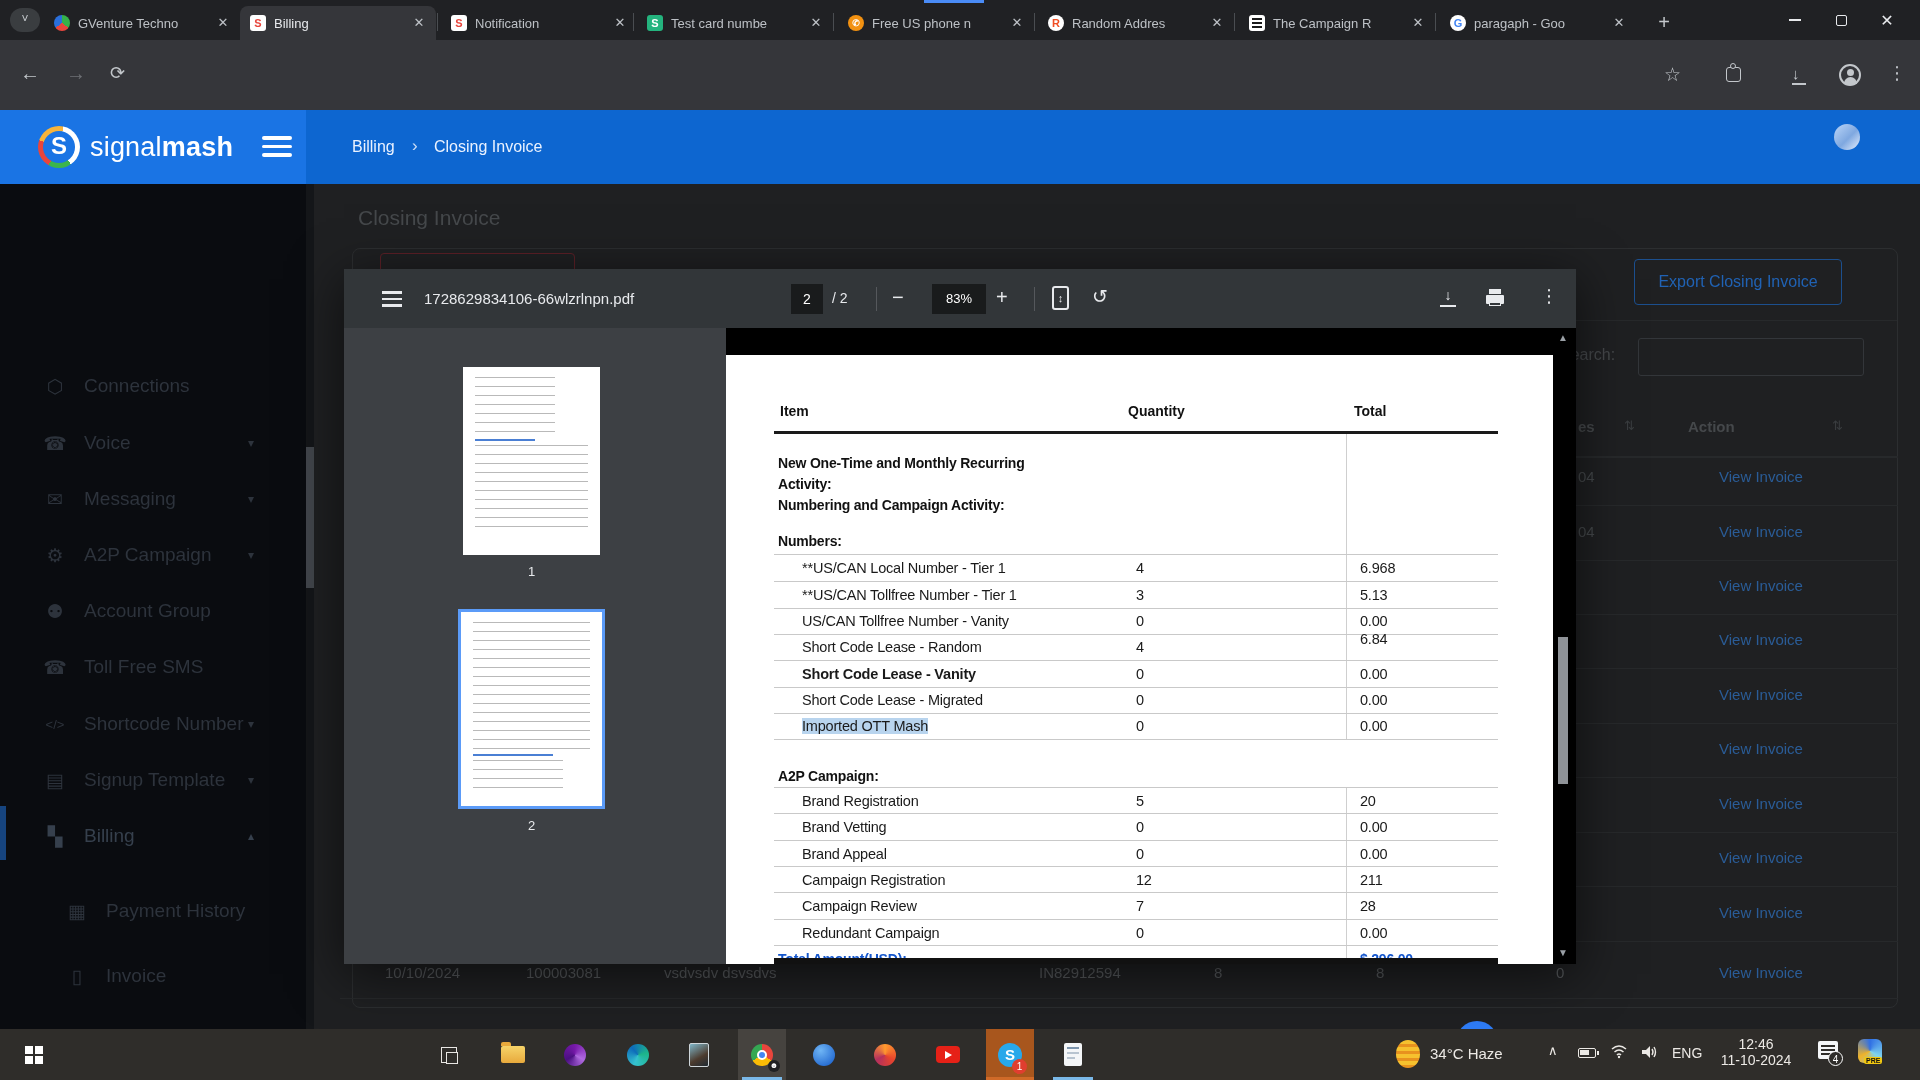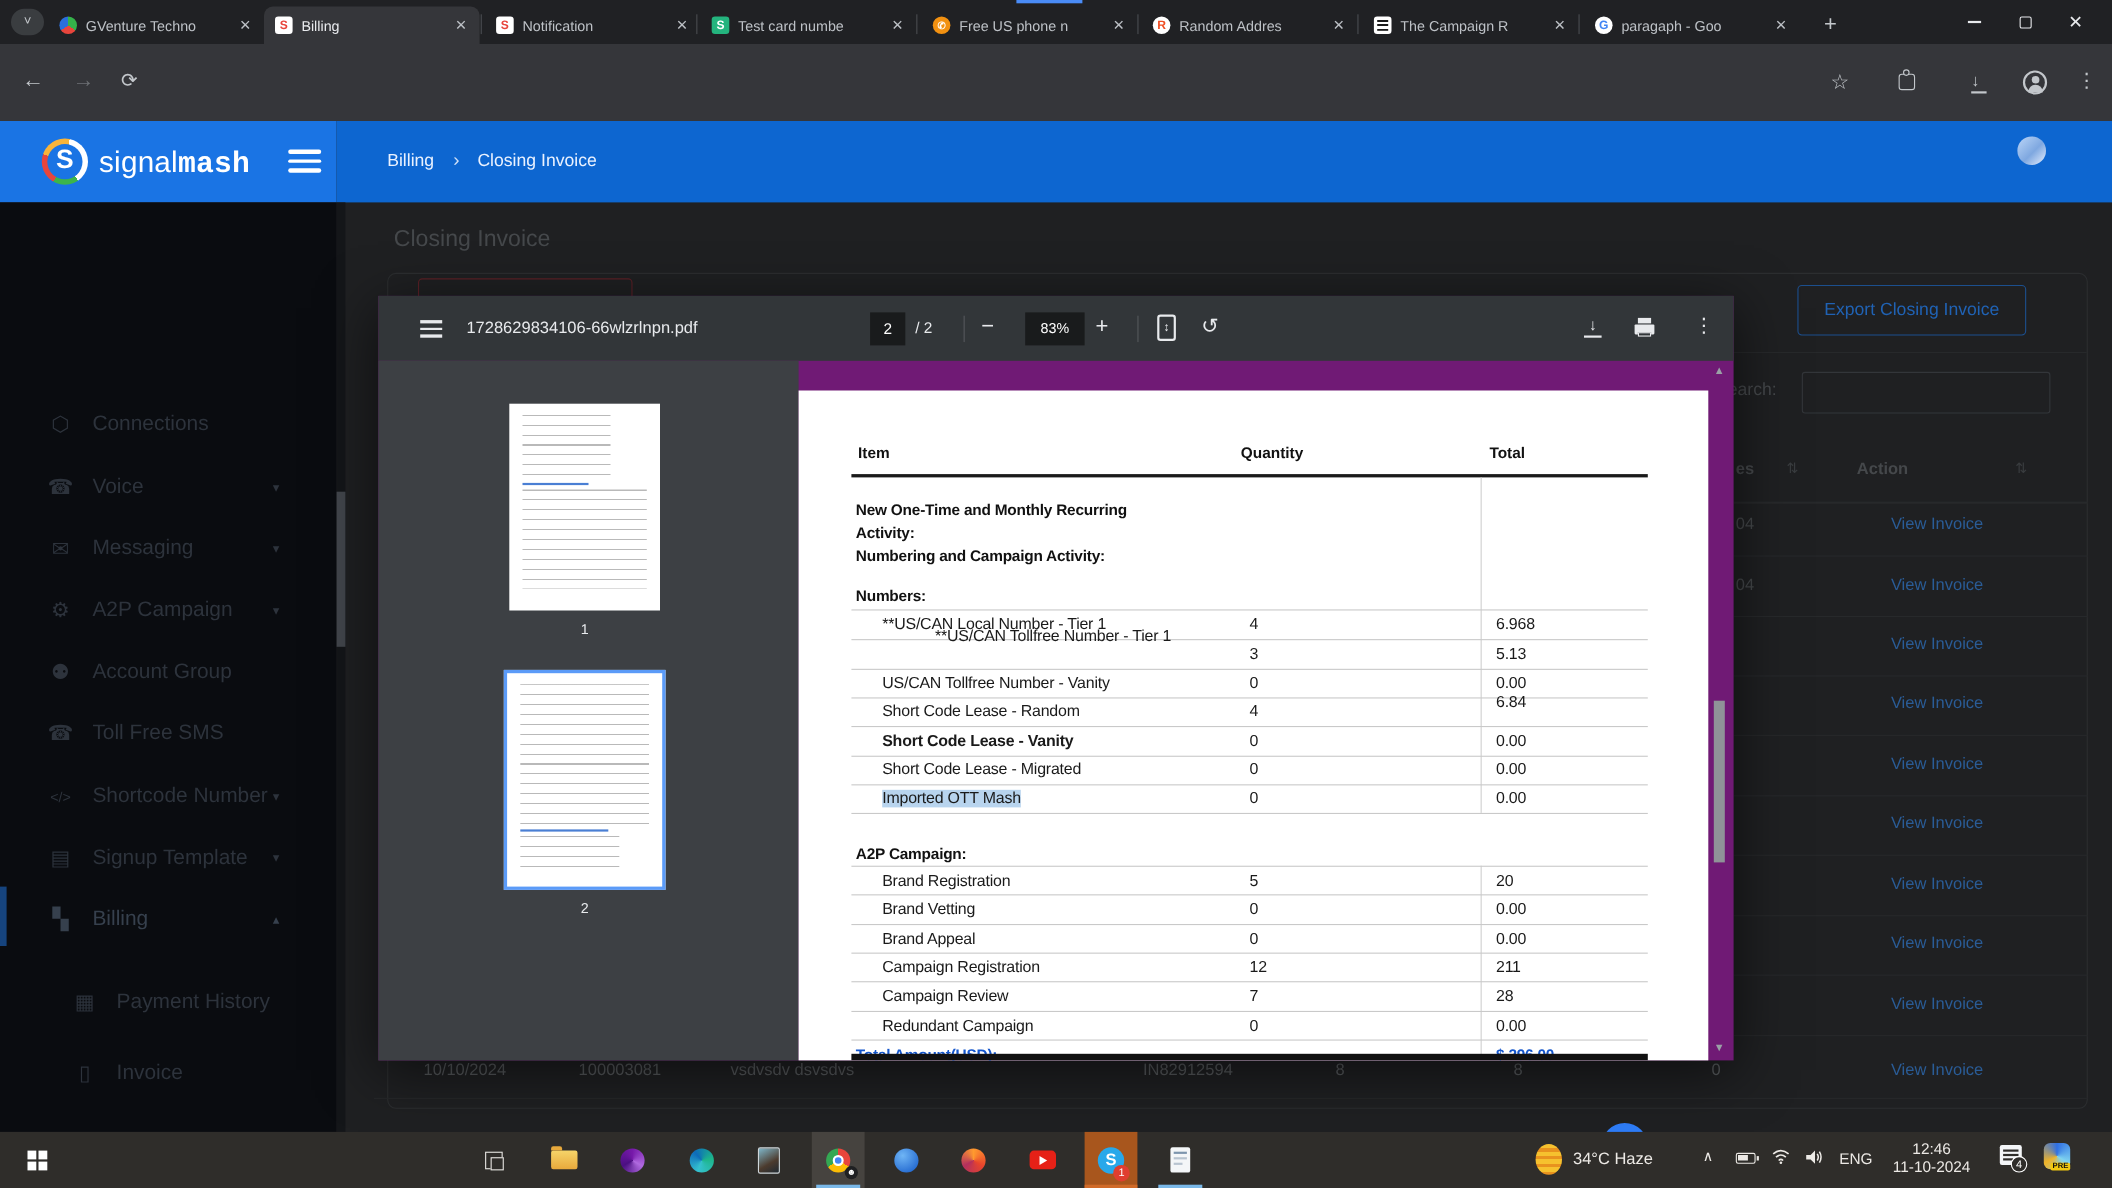--- a/index.html
+++ b/index.html
@@ -35,21 +35,21 @@
   .sitem { left:0; width:306px; height:40px; color:#2d333c; font-size:19px; display:flex; align-items:center; }
   .sitem .ic { width:26px; margin-left:42px; font-size:19px; text-align:center; }
   .sitem .lb { margin-left:16px;text-align:right; }
   .sitem .ch { position:absolute; right:52px; font-size:12px; }
   .subitem .ic { margin-left:64px; }
   
   .dimtext { color:#45484b; }
   .dimlink { color:#2a5c97; }
   .sep { background:#27292b; height:1px; }
   
-  .modal { left:344px; top:269px; width:1232px; height:695px; background:#701a75;
+  .modal { left:344px; top:269px; width:1232px; height:695px; background:#000000;
            box-shadow:0 10px 50px rgba(0,0,0,.6); }
   .pdftb { left:0; top:0; width:1232px; height:59px; background:#323639; color:#e8eaed; }
   .pdfbox { background:#191b1c; color:#fff; text-align:center; }
   .thumbpanel { left:0; top:59px; width:382px; height:636px; background:#3d4044; }
   .page { background:#fff; }
   .pline { background:#c9c9c9; height:1px; }
   .ptxt { color:#1a1a1a; font-size:14.5px; letter-spacing:-.2px; white-space:nowrap; }
   .pbold { font-weight:bold; font-size:14px; color:#111; }
   .sketch { background:repeating-linear-gradient(180deg,#b9b9b9 0 1px,transparent 1px 9px); }
   
@@ -144,21 +144,21 @@
       <span style="position:absolute;left:2.5px;top:11px;width:13px;height:7px;border-radius:7px 7px 0 0;background:#c3c7cb;"></span>
     </div>
     <div class="a" style="left:1888px;top:22px;color:#c3c7cb;font-size:18px;">⋮</div>
   </div>
 
   <div class="a bluebar-l">
     <div class="a" style="left:38px;top:16px;width:42px;height:42px;border-radius:50%;background:conic-gradient(from 210deg,#e8453c 0 22%,#f8b43a 22% 45%,#ffffff 45% 82%,#3cb54a 82% 100%);">
       <span style="position:absolute;left:5px;top:5px;width:32px;height:32px;border-radius:50%;background:#1a74e4;"></span>
       <span style="position:absolute;left:0;top:6px;width:42px;text-align:center;color:#fff;font-size:24px;font-weight:bold;">S</span>
     </div>
-    <div class="a brand" style="left:90px;top:22px;"><span style="font-weight:300;">signal</span><span style="font-weight:800;font-family:Liberation Mono, monospace;">mash</span></div>
+    <div class="a brand" style="left:90px;top:22px;"><span style="font-weight:300;">signal</span><span style="font-weight:800;">mash</span></div>
     <div class="a" style="left:262px;top:26px;">
       <span style="display:block;width:30px;height:3.5px;background:#fff;border-radius:2px;margin-bottom:5px;"></span>
       <span style="display:block;width:30px;height:3.5px;background:#fff;border-radius:2px;margin-bottom:5px;"></span>
       <span style="display:block;width:30px;height:3.5px;background:#fff;border-radius:2px;"></span>
     </div>
   </div>
   <div class="a bluebar-r">
     <span class="a crumb" style="left:46px;top:28px;">Billing</span>
     <span class="a" style="left:106px;top:26px;color:#cfe0f7;font-size:17px;">›</span>
     <span class="a crumb" style="left:128px;top:28px;">Closing Invoice</span>
@@ -331,21 +331,21 @@
       <div class="a ptxt pbold" style="left:52px;top:121px;">Activity:</div>
       <div class="a ptxt pbold" style="left:52px;top:142px;">Numbering and Campaign Activity:</div>
 
       <div class="a ptxt pbold" style="left:52px;top:178px;">Numbers:</div>
       <div class="a pline" style="left:48px;top:199px;width:724px;"></div>
 
       <div class="a ptxt" style="left:76px;top:205px;">**US/CAN Local Number - Tier 1</div>
       <div class="a ptxt" style="left:410px;top:205px;">4</div>
       <div class="a ptxt" style="left:634px;top:205px;">6.968</div>
       <div class="a pline" style="left:48px;top:226px;width:724px;"></div>
-      <div class="a ptxt" style="left:76px;top:216px;margin-left:48px;">**US/CAN Tollfree Number - Tier 1</div>
+      <div class="a ptxt" style="left:76px;top:232px;">**US/CAN Tollfree Number - Tier 1</div>
       <div class="a ptxt" style="left:410px;top:232px;">3</div>
       <div class="a ptxt" style="left:634px;top:232px;">5.13</div>
       <div class="a pline" style="left:48px;top:253px;width:724px;"></div>
       <div class="a ptxt" style="left:76px;top:258px;">US/CAN Tollfree Number - Vanity</div>
       <div class="a ptxt" style="left:410px;top:258px;">0</div>
       <div class="a ptxt" style="left:634px;top:258px;">0.00</div>
       <div class="a pline" style="left:48px;top:279px;width:724px;"></div>
       <div class="a ptxt" style="left:76px;top:284px;">Short Code Lease  - Random</div>
       <div class="a ptxt" style="left:410px;top:284px;">4</div>
       <div class="a ptxt" style="left:634px;top:276px;">6.84</div>

